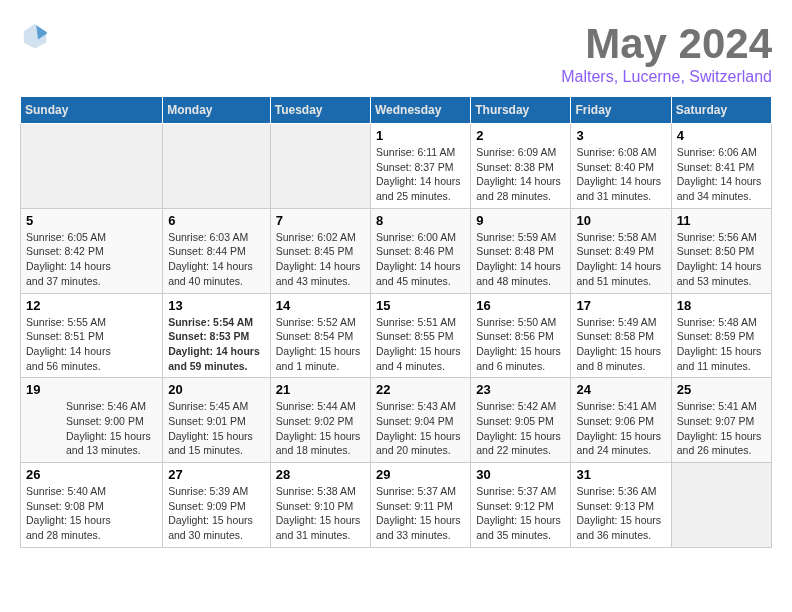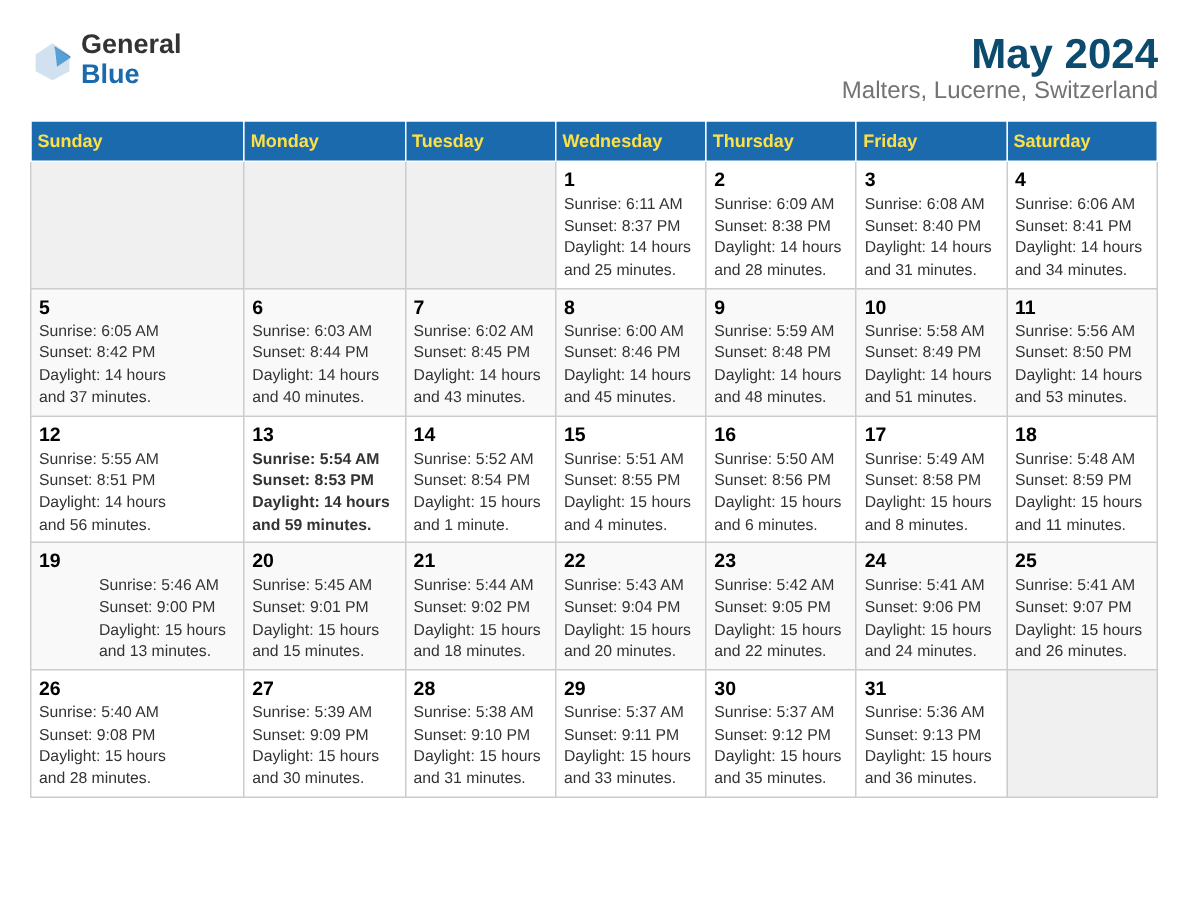--- a/index.html
+++ b/index.html
@@ -37,36 +37,36 @@
       color: #1a6aad;
     }
     .logo-icon {
       width: 30px;
       height: 30px;
     }
     .title-section {
       text-align: right;
     }
     .main-title {
-      font-size: 28px;
-      font-weight: bold;
-      color: #0c4a6e;
+      font-size: 42px;
+      font-weight: bold;
+      color: #737373;
     }
     .subtitle {
       font-size: 16px;
-      color: #737373;
+      color: #8b5cf6;
     }
     table {
       width: 100%;
       border-collapse: collapse;
       font-size: 11px;
     }
     thead tr th {
       background-color: #1a6aad;
-      color: #fde047;
+      color: #e5e5e5;
       padding: 6px 4px;
       text-align: left;
       font-size: 12px;
       font-weight: bold;
       border: 1px solid #fff;
     }
     tbody tr td {
       border: 1px solid #ccc;
       padding: 4px 5px;
       vertical-align: top;
@@ -95,24 +95,20 @@
 </head>
 <body>
 
 <div class="header-section">
   <div class="logo">
     <svg class="logo-icon" viewBox="0 0 40 40">
       <polygon points="20,5 35,15 35,30 20,38 5,30 5,15" fill="#1a6aad" opacity="0.2"></polygon>
       <polygon points="22,8 36,17 36,18 22,10" fill="#1a6aad"></polygon>
       <polygon points="22,8 36,18 24,26" fill="#5a9fd4"></polygon>
     </svg>
-    <div class="logo-text">
-      <span class="logo-general">General</span>
-      <span class="logo-blue">Blue</span>
-    </div>
   </div>
   <div class="title-section">
     <div class="main-title">May 2024</div>
     <div class="subtitle">Malters, Lucerne, Switzerland</div>
   </div>
 </div>
 
 <table>
   <thead>
     <tr>

